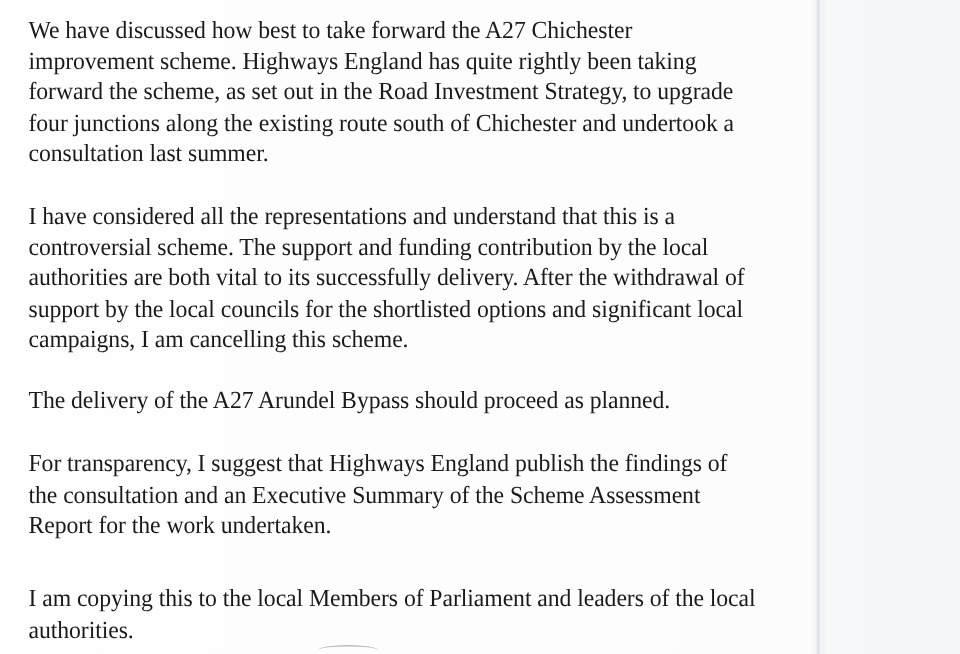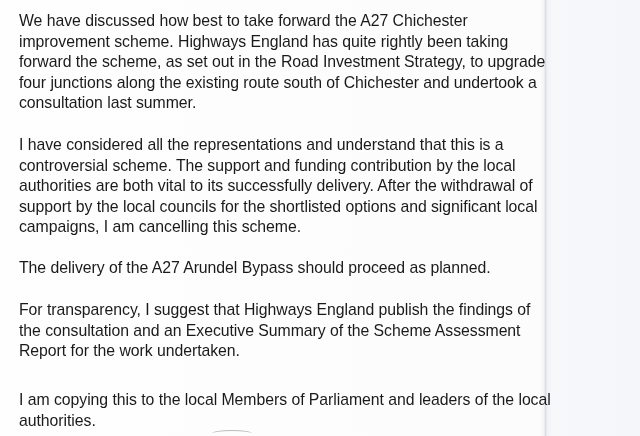--- a/index.html
+++ b/index.html
@@ -13,20 +13,21 @@
       background: #fdfdfd;
       position: relative;
       font-family: "Liberation Sans", sans-serif;
       color: #1a1a1a;
     }
     .page {
       position: absolute;
       left: 0; top: 0;
       width: 640px; height: 436px;
       background: linear-gradient(to right, #fefefe 0px, #fcfcfc 540px, #eef0f3 546px, #f7f8fa 552px, #f4f6f9 640px);
+      font-family: Liberation Serif, serif;
     }
     .fold-line {
       position: absolute;
       left: 544px;
       top: 0;
       width: 3px;
       height: 436px;
       background: linear-gradient(to right, rgba(210,214,220,0.0), rgba(205,210,218,0.6), rgba(210,214,220,0.0));
     }
     .letter-body {

